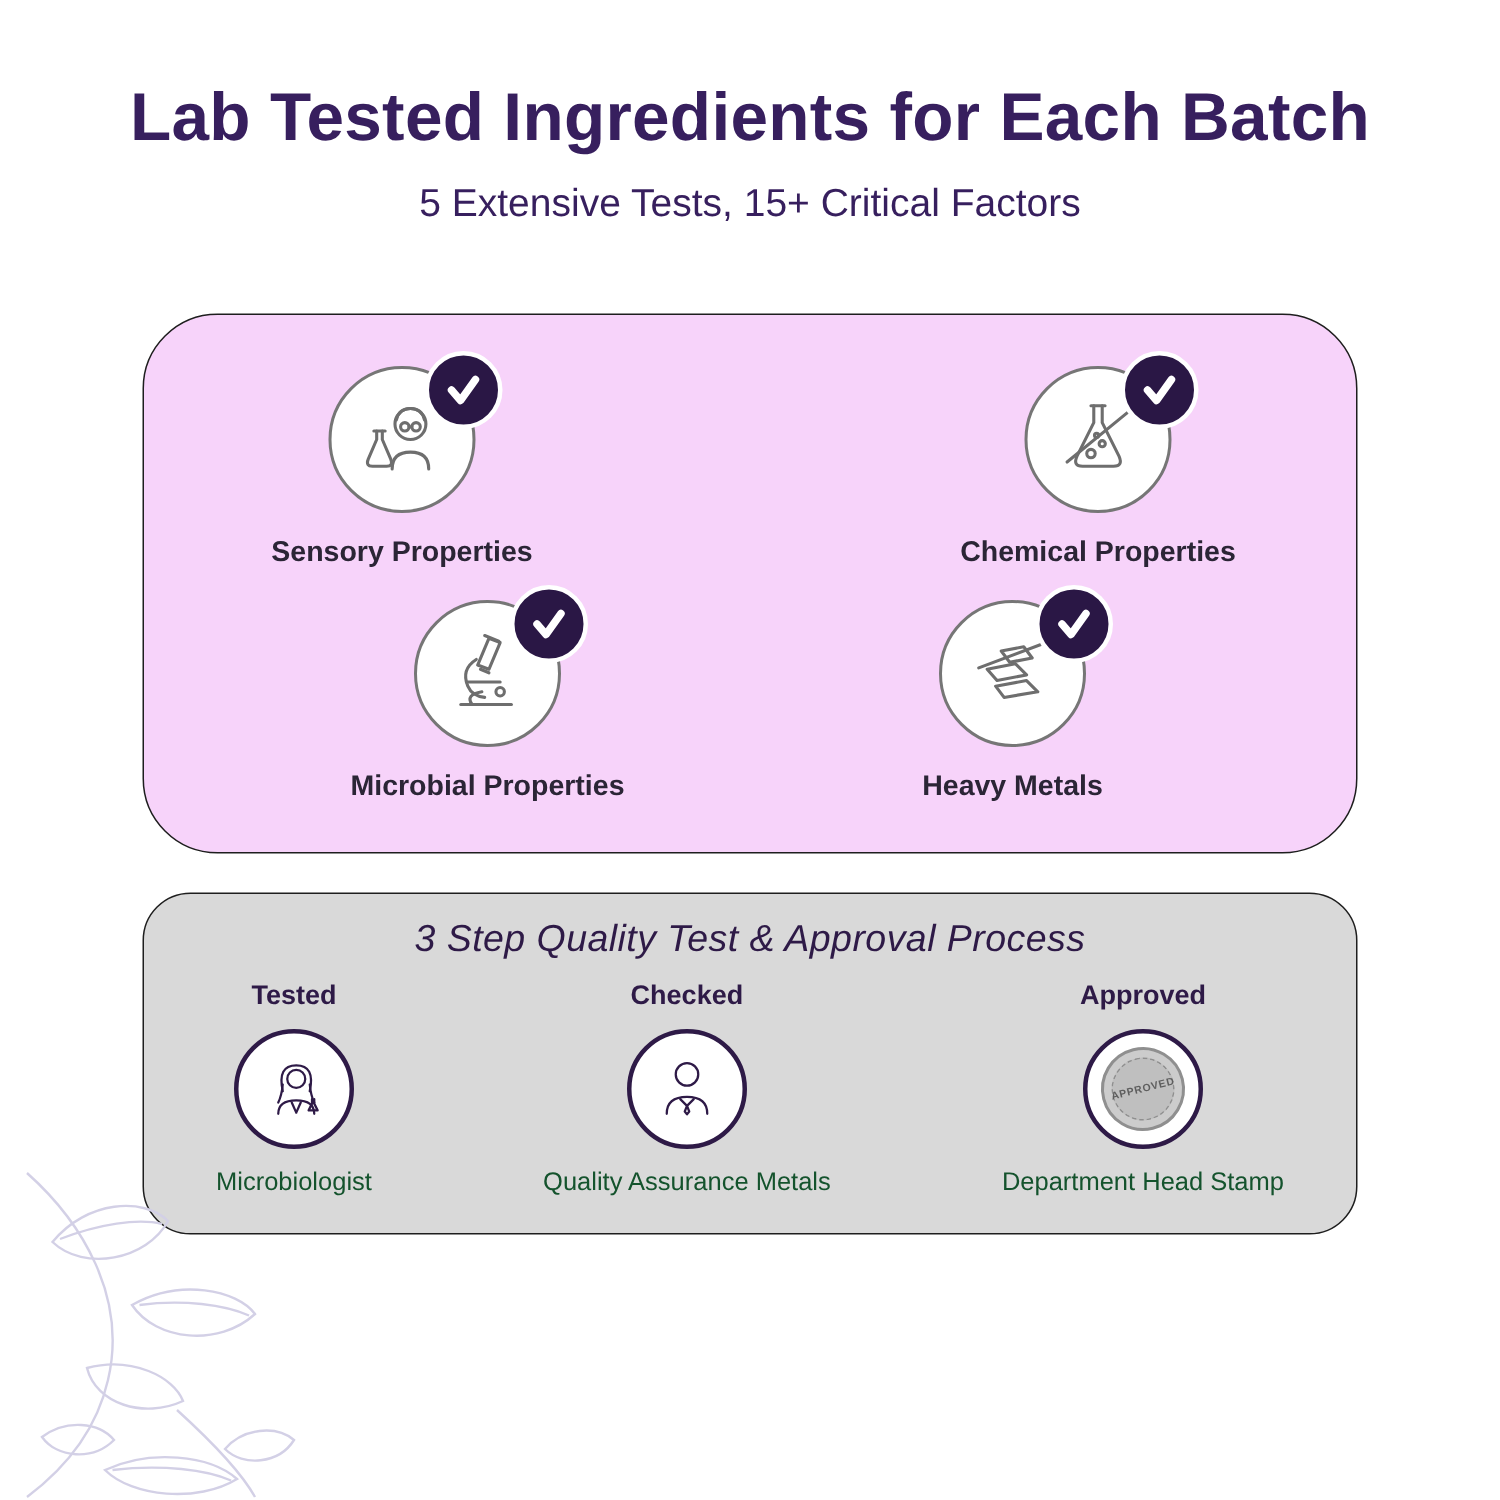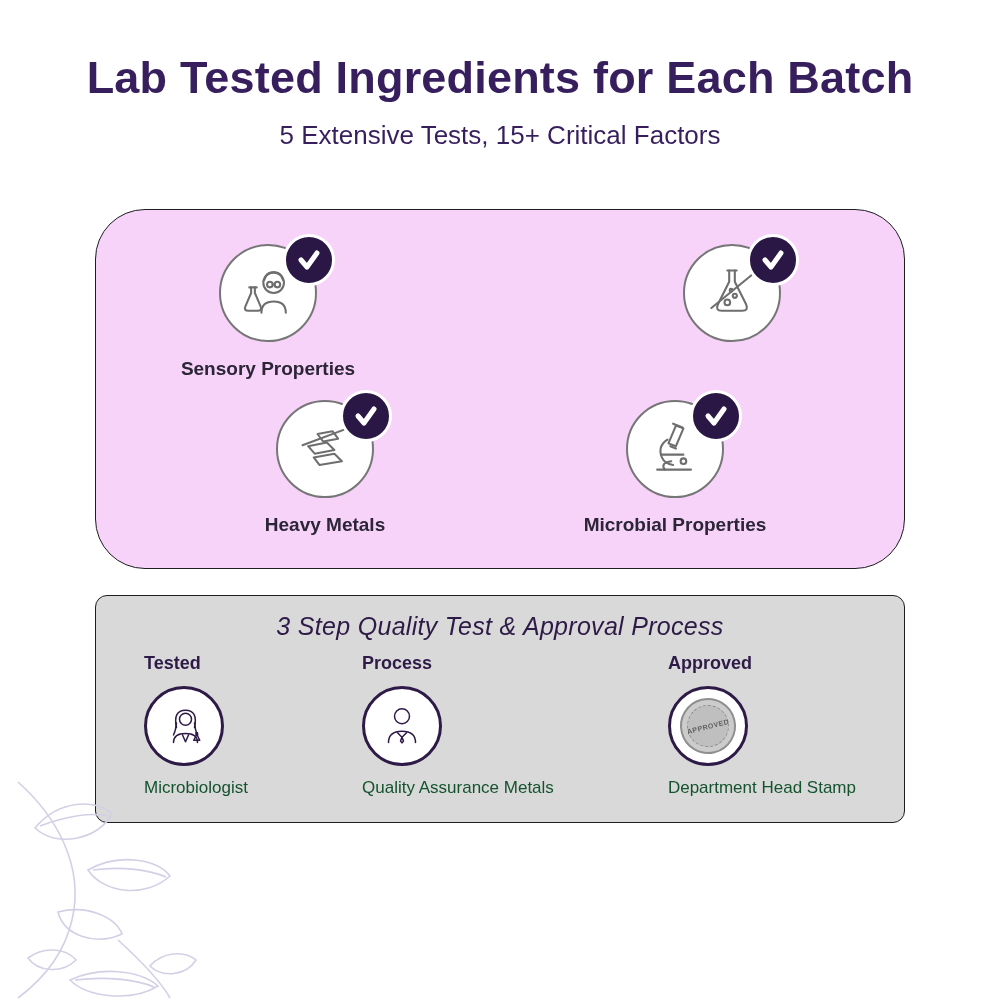--- a/index.html
+++ b/index.html
@@ -39,29 +39,29 @@
   .test-label {
     margin-top:16px; font-size:19px; font-weight:700; color:#2b2536;
     white-space:nowrap;
   }
   .line-icon { stroke:#6e6e6e; fill:none; stroke-width:2.2;
     stroke-linecap:round; stroke-linejoin:round; }
 
   
   .process-panel {
     width:810px; margin:26px auto 0; background:#d9d9d9;
-    border:1.6px solid #1e1e1e; border-radius:12px;
+    border:1.6px solid #1e1e1e; border-radius:32px;
     padding:16px 48px 24px;
   }
   .process-title {
     text-align:center; font-size:25px; font-style:italic; font-weight:500;
     color:#2e1a47; letter-spacing:0.3px;
   }
   .steps-row { display:flex; justify-content:space-between; margin-top:12px; }
-  .step-col { display:flex; flex-direction:column; }
+  .step-col { display:flex; flex-direction:column; align-items:center; }
   .step-name { font-size:18px; font-weight:700; color:#2e1a47; }
   .step-circle {
     width:80px; height:80px; border-radius:50%; background:#ffffff;
     border:3px solid #2e1a47; margin:12px 0 12px;
     display:flex; align-items:center; justify-content:center;
   }
   .step-role { font-size:17px; color:#14532d; white-space:nowrap; }
   .purple-icon { stroke:#2e1a47; fill:none; stroke-width:2;
     stroke-linecap:round; stroke-linejoin:round; }
 
@@ -128,62 +128,63 @@
             <circle cx="35" cy="35" r="2.2"></circle>
             <circle cx="31" cy="29" r="1.5"></circle>
             <path d="M10,48 L54,12"></path>
           </svg>
           <div class="check-badge">
             <svg width="26" height="26" viewBox="0 0 26 26">
               <path d="M5 13 l6 7 L21 6" stroke="#ffffff" stroke-width="5" fill="none" stroke-linecap="round" stroke-linejoin="round"></path>
             </svg>
           </div>
         </div>
+        <div class="test-label">Chemical Properties</div>
       </div>
 
     </div>
 
     <div class="tests-row2">
-
-      <div class="test-item">
-        <div class="icon-circle">
-          <svg class="line-icon" width="60" height="60" viewBox="0 0 64 64">
-            <path d="M8,28 L56,10"></path>
-            <path d="M24,16 L40,13 L46,21 L30,24 Z"></path>
-            <path d="M14,29 L34,25 L42,33 L21,37 Z"></path>
-            <path d="M20,41 L42,37 L50,45 L26,49 Z"></path>
-          </svg>
-          <div class="check-badge">
-            <svg width="26" height="26" viewBox="0 0 26 26">
-              <path d="M5 13 l6 7 L21 6" stroke="#ffffff" stroke-width="5" fill="none" stroke-linecap="round" stroke-linejoin="round"></path>
-            </svg>
-          </div>
-        </div>
-        <div class="test-label">Heavy Metals</div>
-      </div>
 
       <div class="test-item">
         <div class="icon-circle">
           <svg class="line-icon" width="60" height="60" viewBox="0 0 64 64">
             <path d="M33,7 L41,10 L33,29 L25,26 Z"></path>
             <path d="M30,5 l10,4"></path>
             <path d="M27,29 l6,2.5"></path>
             <path d="M24,22 q-11,7 -6,19 q3,7 12,8"></path>
             <path d="M17,38 h24"></path>
             <circle cx="41" cy="45" r="3"></circle>
             <path d="M13,54 h36"></path>
             <path d="M21,54 q-5,-7 7,-9"></path>
           </svg>
           <div class="check-badge">
             <svg width="26" height="26" viewBox="0 0 26 26">
               <path d="M5 13 l6 7 L21 6" stroke="#ffffff" stroke-width="5" fill="none" stroke-linecap="round" stroke-linejoin="round"></path>
             </svg>
           </div>
         </div>
         <div class="test-label">Microbial Properties</div>
+      </div>
+
+      <div class="test-item">
+        <div class="icon-circle">
+          <svg class="line-icon" width="60" height="60" viewBox="0 0 64 64">
+            <path d="M8,28 L56,10"></path>
+            <path d="M24,16 L40,13 L46,21 L30,24 Z"></path>
+            <path d="M14,29 L34,25 L42,33 L21,37 Z"></path>
+            <path d="M20,41 L42,37 L50,45 L26,49 Z"></path>
+          </svg>
+          <div class="check-badge">
+            <svg width="26" height="26" viewBox="0 0 26 26">
+              <path d="M5 13 l6 7 L21 6" stroke="#ffffff" stroke-width="5" fill="none" stroke-linecap="round" stroke-linejoin="round"></path>
+            </svg>
+          </div>
+        </div>
+        <div class="test-label">Heavy Metals</div>
       </div>
 
     </div>
   </div>
 
   <div class="process-panel">
     <div class="process-title">3 Step Quality Test &amp; Approval Process</div>
     <div class="steps-row">
 
       <div class="step-col">
@@ -195,21 +196,21 @@
             <circle cx="34" cy="23" r="8"></circle>
             <path d="M18,54 q0,-12 16,-12 q16,0 16,12"></path>
             <path d="M30,44 l4,9 M38,44 l-4,9"></path>
             <path d="M48,41 v4 l-3,6 h8 l-3,-6 v-4"></path>
           </svg>
         </div>
         <div class="step-role">Microbiologist</div>
       </div>
 
       <div class="step-col">
-        <div class="step-name">Process</div>
+        <div class="step-name">Checked</div>
         <div class="step-circle">
           <svg class="purple-icon" width="48" height="48" viewBox="0 0 64 64">
             <circle cx="32" cy="19" r="10"></circle>
             <path d="M14,54 q0,-15 18,-15 q18,0 18,15"></path>
             <path d="M26,41 l6,6 l6,-6"></path>
             <path d="M32,47 l-2,5 l2,2.5 l2,-2.5 z"></path>
           </svg>
         </div>
         <div class="step-role">Quality Assurance Metals</div>
       </div>

